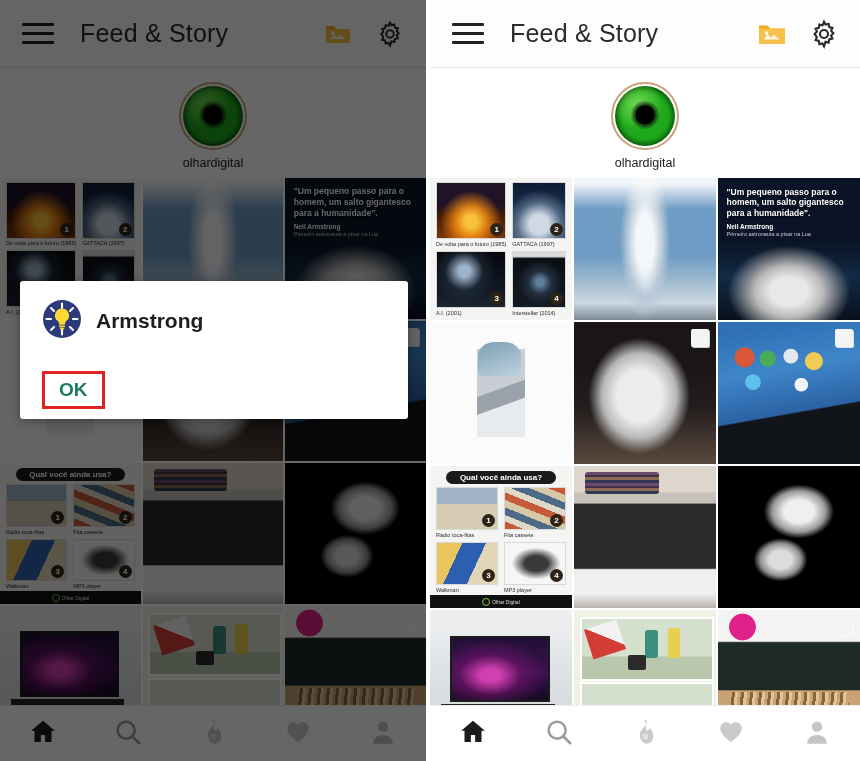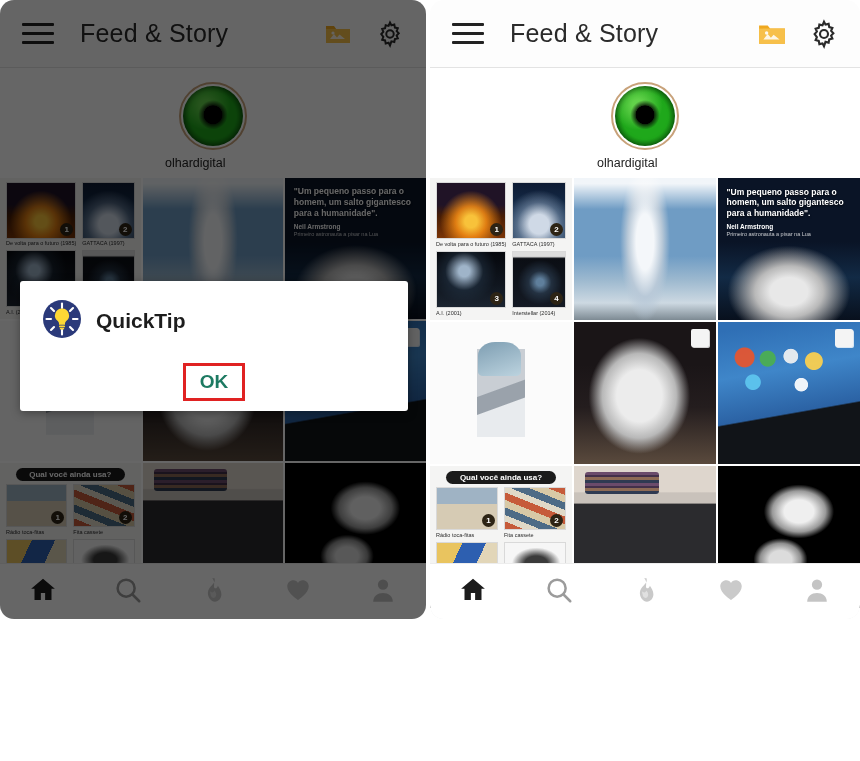--- a/index.html
+++ b/index.html
@@ -3,38 +3,38 @@
 <meta charset="utf-8">
 <style>
   * { box-sizing: border-box; margin: 0; padding: 0; }
   html, body {
     width: 860px; height: 761px;
     background: #ffffff;
     font-family: "Liberation Sans", sans-serif;
     overflow: hidden;
   }
   .screens { display: flex; width: 860px; height: 761px; position: relative; background:#fff;}
-  .phone { position: relative; width: 426px; height: 619px; background: #ffffff; overflow: hidden; border-radius: 14px; }
+  .phone { position: relative; width: 426px; height: 761px; background: #ffffff; overflow: hidden; }
   .phone.right { width: 430px; margin-left: 4px; }
 
   
   .appbar {
     height: 68px; background: #fdfdfd; display: flex; align-items: center;
     padding: 0 16px; border-bottom: 1px solid #e3e3e3; position: relative; z-index: 2;
   }
   .hamburger { width: 32px; height: 24px; display:flex; flex-direction:column; justify-content:center; gap:6px; cursor:pointer; margin-left:6px;}
   .hamburger span { display:block; height:3px; background:#222; border-radius:1px; width:100%; }
   .apptitle { font-size: 25px; color: #2b2b2b; margin-left: 26px; letter-spacing:.2px; font-weight:400;}
   .appbar-spacer { flex: 1; }
   .icon-btn { width: 40px; height: 40px; display: flex; align-items: center; justify-content: center; cursor: pointer; }
   .icon-btn + .icon-btn { margin-left: 12px; }
 
   
   .storyrow { display: flex; justify-content: center; padding: 14px 0 8px; background:#fff; }
-  .story { width: 96px; cursor:pointer;}
+  .story { width: 96px; text-align: center; cursor:pointer;}
   .story-ring {
     width: 68px; height: 68px; border-radius: 50%; margin: 0 auto;
     border: 2px solid #c8a27a; padding: 2px; background:#fff;
   }
   .eye {
     width: 100%; height: 100%; border-radius: 50%;
     background:
       radial-gradient(circle at 50% 48%, #000 0 21%, rgba(0,0,0,.75) 22%, rgba(0,0,0,0) 34%),
       radial-gradient(circle at 38% 32%, #62d24a 0 10%, rgba(98,210,74,0) 45%),
       radial-gradient(circle at 50% 50%, #1fa81b 0 55%, #0d6b0c 78%, #073f06 100%);
@@ -174,21 +174,21 @@
   
   .scrim { position:absolute; inset:0; background: rgba(0,0,0,.60); z-index: 10; }
   .dialog {
     position: absolute; left: 20px; top: 281px; width: 388px; background: #fff;
     border-radius: 3px; z-index: 11; box-shadow: 0 2px 10px rgba(0,0,0,.35);
     padding: 18px 22px 10px;
   }
   .dlg-head { display:flex; align-items:center; gap:14px; }
   .dlg-title { font-size: 21px; font-weight: bold; color: #1d1d1d; }
   .dlg-body { font-size: 16px; color: #4a4a4a; line-height: 1.42; margin: 24px 2px 0; }
-  .dlg-actions { display:flex; justify-content:center; margin-top: 20px; }
+  .dlg-actions { display:flex; justify-content:flex-start; margin-top: 28px; }
   .ok-wrap { border: 3px solid #e02222; padding: 5px 6px; }
   .ok-btn { background:none; border:none; font-family:inherit; font-size:19px; font-weight:bold; color:#1d7a62; cursor:pointer; padding:0 8px;}
 </style>
 </head>
 <body>
 
 <div class="screens">
 
   <div class="phone left">
 
@@ -392,21 +392,21 @@
               <line x1="4.5" y1="20" x2="9" y2="20"></line>
               <line x1="31" y1="31" x2="28" y2="28"></line>
               <line x1="9" y1="31" x2="12" y2="28"></line>
               <line x1="20" y1="35.5" x2="20" y2="31"></line>
             </g>
             <path d="M20 9.5a7 7 0 00-4.2 12.6c.8.7 1.2 1.5 1.2 2.4v1.3h6v-1.3c0-.9.4-1.7 1.2-2.4A7 7 0 0020 9.5z" fill="#fdd835"></path>
             <rect x="17" y="26.4" width="6" height="1.9" rx=".9" fill="#fdd835"></rect>
             <rect x="17.8" y="28.8" width="4.4" height="1.7" rx=".8" fill="#fdd835"></rect>
           </svg>
         </span>
-        <div class="dlg-title">QuickTip</div>
+        <div class="dlg-title">Armstrong</div>
       </div>
       <div class="dlg-actions">
         <div class="ok-wrap">
           <button class="ok-btn">OK</button>
         </div>
       </div>
     </div>
   </div>
 
   <div class="phone right">

